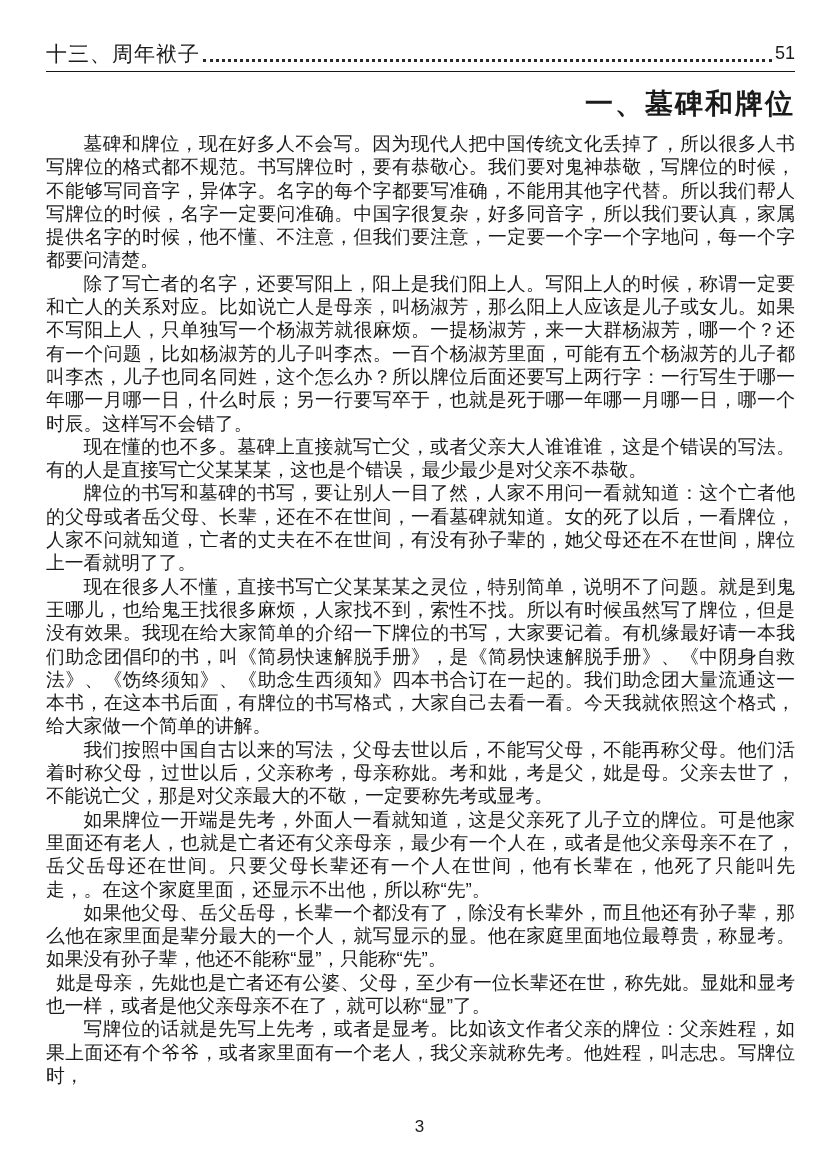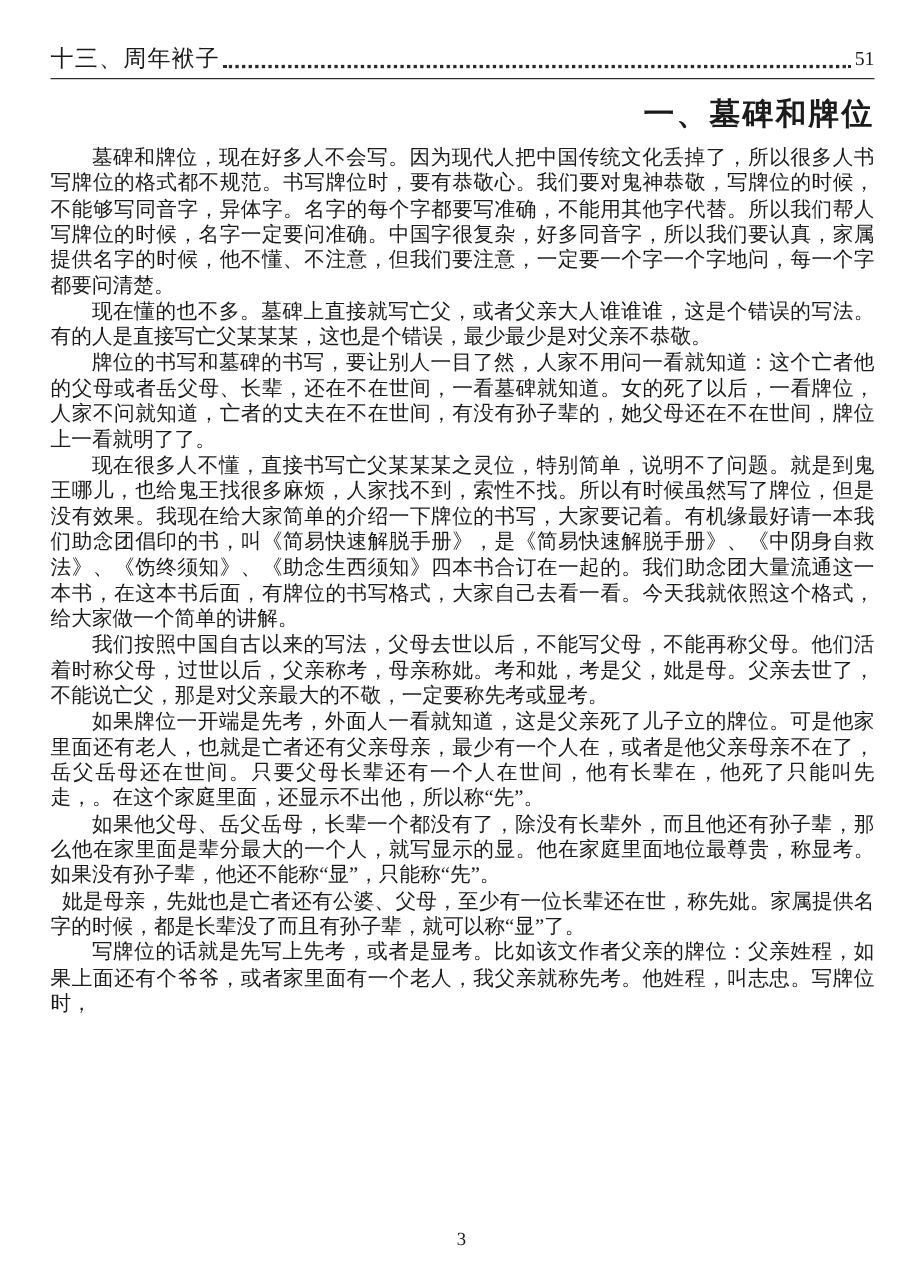--- a/index.html
+++ b/index.html
@@ -2,21 +2,21 @@
 <html><head>
 <meta charset="utf-8">
 <style>
   html, body { margin: 0; padding: 0; background: #ffffff; }
   .page {
     width: 839px; height: 1153px;
     background: #ffffff;
     position: relative;
     box-sizing: border-box;
     padding: 40px 44px 0 46px;
-    font-family: Liberation Serif, serif;
+    font-family: Liberation Sans, sans-serif;
     color: #1b1b1b;
     overflow: hidden;
   }
   .toc-row {
     display: flex;
     align-items: flex-end;
     font-size: 21px;
     line-height: 27px;
   }
   .toc-label { white-space: nowrap; letter-spacing: 1px; }
@@ -60,25 +60,26 @@
     <span class="leader"></span>
     <span class="toc-page">51</span>
   </div>
 
   <div class="divider"></div>
 
   <h1 class="title">一、墓碑和牌位</h1>
 
   <div class="body-text" id="paragraphs">
       <p class="para">墓碑和牌位，现在好多人不会写。因为现代人把中国传统文化丢掉了，所以很多人书写牌位的格式都不规范。书写牌位时，要有恭敬心。我们要对鬼神恭敬，写牌位的时候，不能够写同音字，异体字。名字的每个字都要写准确，不能用其他字代替。所以我们帮人写牌位的时候，名字一定要问准确。中国字很复杂，好多同音字，所以我们要认真，家属提供名字的时候，他不懂、不注意，但我们要注意，一定要一个字一个字地问，每一个字都要问清楚。</p>
+      <p class="para">除了写亡者的名字，还要写阳上，阳上是我们阳上人。写阳上人的时候，称谓一定要和亡人的关系对应。比如说亡人是母亲，叫杨淑芳，那么阳上人应该是儿子或女儿。如果不写阳上人，只单独写一个杨淑芳就很麻烦。一提杨淑芳，来一大群杨淑芳，哪一个？还有一个问题，比如杨淑芳的儿子叫李杰。一百个杨淑芳里面，可能有五个杨淑芳的儿子都叫李杰，儿子也同名同姓，这个怎么办？所以牌位后面还要写上两行字：一行写生于哪一年哪一月哪一日，什么时辰；另一行要写卒于，也就是死于哪一年哪一月哪一日，哪一个时辰。这样写不会错了。</p>
       <p class="para">现在懂的也不多。墓碑上直接就写亡父，或者父亲大人谁谁谁，这是个错误的写法。有的人是直接写亡父某某某，这也是个错误，最少最少是对父亲不恭敬。</p>
       <p class="para">牌位的书写和墓碑的书写，要让别人一目了然，人家不用问一看就知道：这个亡者他的父母或者岳父母、长辈，还在不在世间，一看墓碑就知道。女的死了以后，一看牌位，人家不问就知道，亡者的丈夫在不在世间，有没有孙子辈的，她父母还在不在世间，牌位上一看就明了了。</p>
       <p class="para">现在很多人不懂，直接书写亡父某某某之灵位，特别简单，说明不了问题。就是到鬼王哪儿，也给鬼王找很多麻烦，人家找不到，索性不找。所以有时候虽然写了牌位，但是没有效果。我现在给大家简单的介绍一下牌位的书写，大家要记着。有机缘最好请一本我们助念团倡印的书，叫《简易快速解脱手册》，是《简易快速解脱手册》、《中阴身自救法》、《饬终须知》、《助念生西须知》四本书合订在一起的。我们助念团大量流通这一本书，在这本书后面，有牌位的书写格式，大家自己去看一看。今天我就依照这个格式，给大家做一个简单的讲解。</p>
       <p class="para">我们按照中国自古以来的写法，父母去世以后，不能写父母，不能再称父母。他们活着时称父母，过世以后，父亲称考，母亲称妣。考和妣，考是父，妣是母。父亲去世了，不能说亡父，那是对父亲最大的不敬，一定要称先考或显考。</p>
       <p class="para">如果牌位一开端是先考，外面人一看就知道，这是父亲死了儿子立的牌位。可是他家里面还有老人，也就是亡者还有父亲母亲，最少有一个人在，或者是他父亲母亲不在了，岳父岳母还在世间。只要父母长辈还有一个人在世间，他有长辈在，他死了只能叫先走，。在这个家庭里面，还显示不出他，所以称“先”。</p>
       <p class="para">如果他父母、岳父岳母，长辈一个都没有了，除没有长辈外，而且他还有孙子辈，那么他在家里面是辈分最大的一个人，就写显示的显。他在家庭里面地位最尊贵，称显考。如果没有孙子辈，他还不能称“显”，只能称“先”。</p>
-      <p class="para indent-small">妣是母亲，先妣也是亡者还有公婆、父母，至少有一位长辈还在世，称先妣。家属提供名字的时候，都是长辈没了而且有孙子辈，就可以称“显”了。</p>
+      <p class="para indent-small">妣是母亲，先妣也是亡者还有公婆、父母，至少有一位长辈还在世，称先妣。显妣和显考也一样，或者是他父亲母亲不在了，就可以称“显”了。</p>
       <p class="para">写牌位的话就是先写上先考，或者是显考。比如该文作者父亲的牌位：父亲姓程，如果上面还有个爷爷，或者家里面有一个老人，我父亲就称先考。他姓程，叫志忠。写牌位时，</p>
     </div>
 
   <div class="page-number">3</div>
 
 </div>
 
 </body></html>

